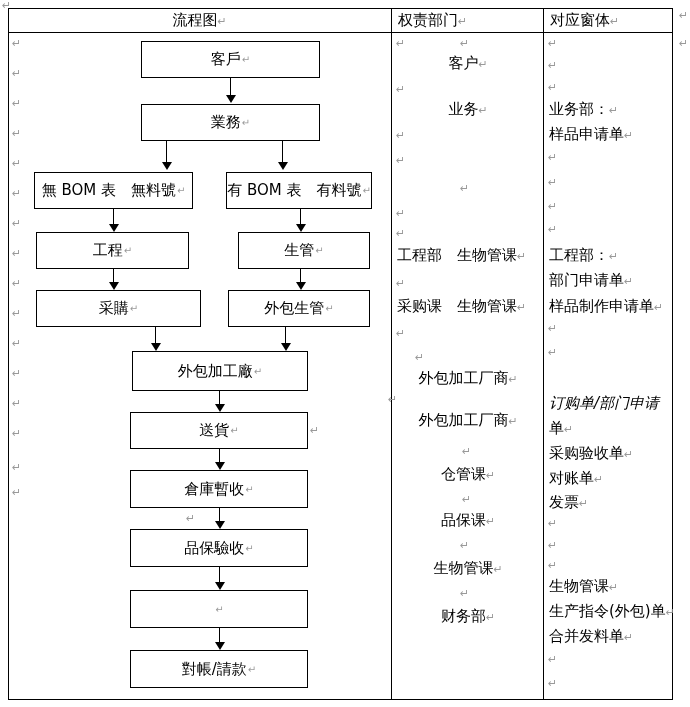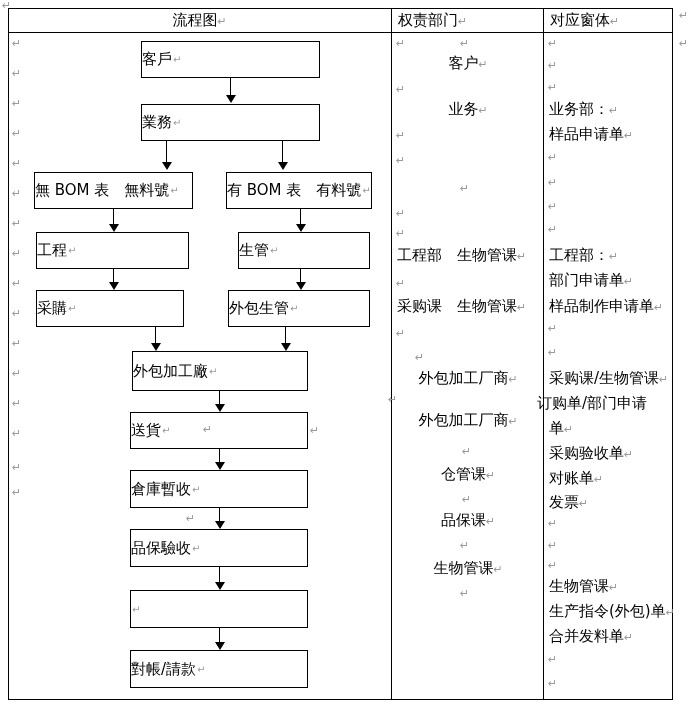--- a/index.html
+++ b/index.html
@@ -24,21 +24,21 @@
   .hdr-dept{left:398px;}
   .hdr-form{left:550px;}
 
   
   .pil{position:absolute;color:#9a9a9a;font-size:11px;line-height:11px;
        font-family:"DejaVu Sans","Liberation Sans",sans-serif;}
   .pil-in{color:#9a9a9a;font-size:11px;}
 
   
   .node{position:absolute;border:1px solid #000;box-sizing:border-box;
-        background:#fff;display:flex;align-items:center;
+        background:#fff;display:flex;align-items:center;justify-content:center;
         font-size:15px;line-height:17px;white-space:nowrap;}
   .node .lbl{display:inline-block;}
   .node .pc{color:#9a9a9a;font-size:10px;vertical-align:baseline;margin-left:1px;}
 
   
   .ln{position:absolute;background:#000;}
   .vln{width:1px;}
   .arw{position:absolute;width:0;height:0;
        border-left:5px solid transparent;border-right:5px solid transparent;
        border-top:8px solid #000;}
@@ -151,21 +151,21 @@
   <div class="node" style="left:36px;top:232px;width:153px;height:37px;">
     <span class="lbl">工程</span>
       <span class="pc">↵</span>
   </div>
 
   <div class="node" style="left:238px;top:232px;width:132px;height:37px;">
     <span class="lbl">生管</span>
       <span class="pc">↵</span>
   </div>
 
-  <div class="node" style="left:36px;top:290px;width:148px;height:37px;">
+  <div class="node" style="left:36px;top:290px;width:165px;height:37px;">
     <span class="lbl">采購</span>
       <span class="pc">↵</span>
   </div>
 
   <div class="node" style="left:228px;top:290px;width:142px;height:37px;">
     <span class="lbl">外包生管</span>
       <span class="pc">↵</span>
   </div>
 
   <div class="node" style="left:132px;top:351px;width:176px;height:40px;">
@@ -216,20 +216,23 @@
     <span>外包加工厂商</span><span class="pil-in">↵</span>
   </div>
   <div class="tx ctr" style="left:398px;top:466px;width:140px;">
     <span>仓管课</span><span class="pil-in">↵</span>
   </div>
   <div class="tx ctr" style="left:398px;top:512px;width:140px;">
     <span>品保课</span><span class="pil-in">↵</span>
   </div>
   <div class="tx ctr" style="left:398px;top:560px;width:140px;">
     <span>生物管课</span><span class="pil-in">↵</span>
+  </div>
+  <div class="tx ctr" style="left:398px;top:608px;width:140px;">
+    <span>财务部</span><span class="pil-in">↵</span>
   </div>
 
   <div class="pil" style="left:396px;top:38px;">↵</div>
   <div class="pil" style="left:460px;top:38px;">↵</div>
   <div class="pil" style="left:396px;top:84px;">↵</div>
   <div class="pil" style="left:396px;top:130px;">↵</div>
   <div class="pil" style="left:396px;top:155px;">↵</div>
   <div class="pil" style="left:460px;top:183px;">↵</div>
   <div class="pil" style="left:396px;top:208px;">↵</div>
   <div class="pil" style="left:396px;top:228px;">↵</div>
@@ -250,24 +253,21 @@
   </div>
   <div class="tx" style="left:549px;top:247px;">
     <span>工程部：</span><span class="pil-in">↵</span>
   </div>
   <div class="tx" style="left:549px;top:272px;">
     <span>部门申请单</span><span class="pil-in">↵</span>
   </div>
   <div class="tx" style="left:549px;top:298px;">
     <span>样品制作申请单</span><span class="pil-in">↵</span>
   </div>
-  <div class="tx" style="left:549px;top:370px;">
-    <span>采购课/生物管课</span><span class="pil-in">↵</span>
-  </div>
-  <div class="tx" style="left:537px;top:395px;">
+  <div class="tx" style="left:549px;top:395px;font-style:italic;">
     <span>订购单/部门申请</span>
   </div>
   <div class="tx" style="left:549px;top:420px;">
     <span>单</span><span class="pil-in">↵</span>
   </div>
   <div class="tx" style="left:549px;top:445px;">
     <span>采购验收单</span><span class="pil-in">↵</span>
   </div>
   <div class="tx" style="left:549px;top:470px;">
     <span>对账单</span><span class="pil-in">↵</span>

